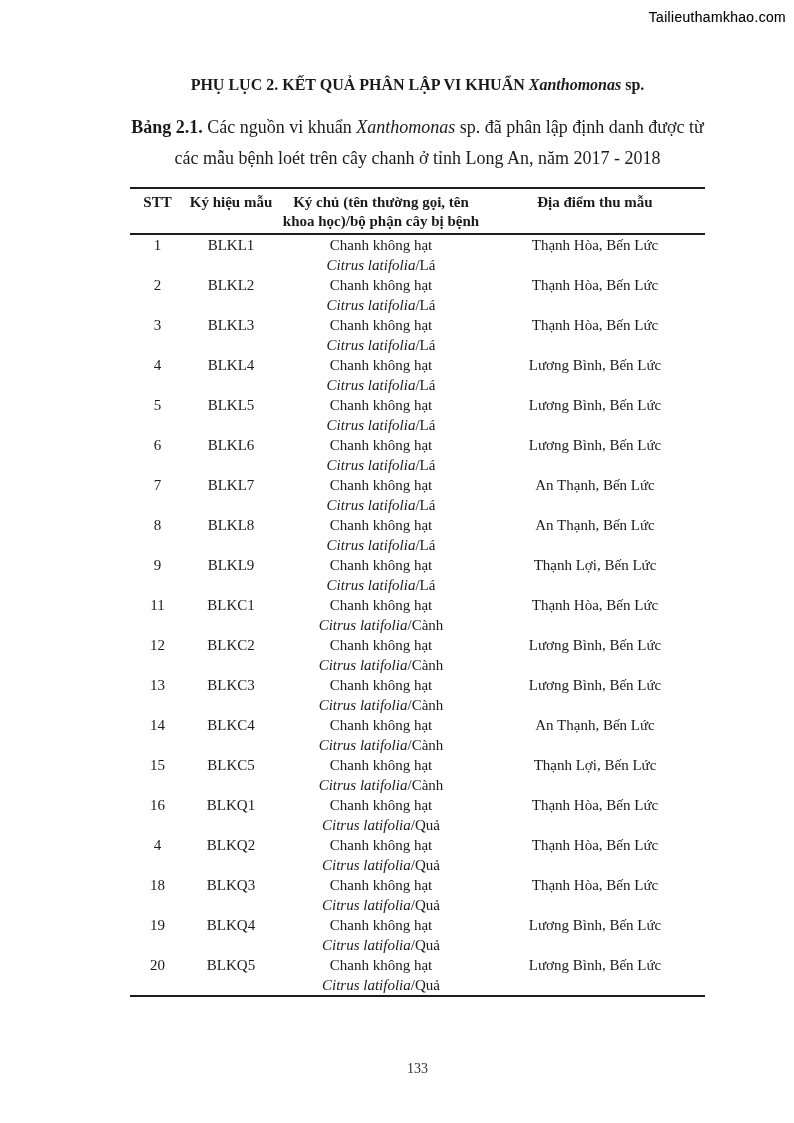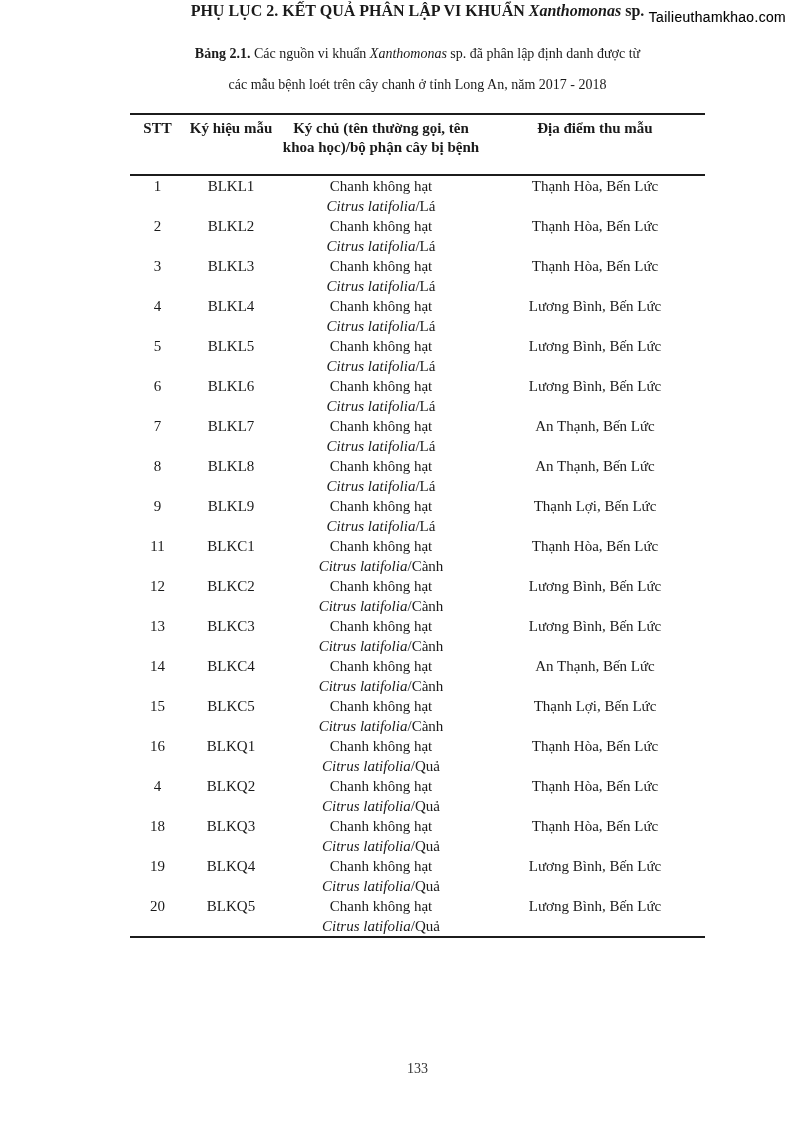--- a/index.html
+++ b/index.html
@@ -22,49 +22,50 @@
     font-size: 14px;
     color: #000000;
     text-shadow: 1px 1px 0 #ffffff, -0.5px -0.5px 0 #bdbdbd;
     letter-spacing: 0.3px;
   }
   .content {
     margin-left: 130px;
     margin-right: 89px; 
   }
   .title {
+    margin-top: 74px;
     text-align: center;
     font-size: 16px;
     font-weight: bold;
     line-height: 22px;
   }
   .title .pre-sp, .title .post-sp { white-space: pre-wrap; }
   .caption {
     margin-top: 16px;
     text-align: center;
-    font-size: 14px;
+    font-size: 18px;
     line-height: 31px;
   }
   .caption .line { display: block; }
   .caption span, .caption b, .caption i { white-space: pre-wrap; }
   table.data {
     margin-top: 13px;
     width: 100%;
     border-collapse: collapse;
     border-top: 2px solid #1c1c1c;
     border-bottom: 2px solid #1c1c1c;
     font-size: 15px;
   }
   thead tr { border-bottom: 2px solid #1c1c1c; }
   th {
     font-weight: bold;
     vertical-align: top;
     text-align: center;
     line-height: 19px;
-    padding: 4px 2px 17px 2px;
+    padding: 4px 2px 2px 2px;
   }
   td {
     vertical-align: top;
     text-align: center;
     line-height: 20px;
     padding: 0 2px;
   }
   col.c1 { width: 55px; }
   col.c2 { width: 92px; }
   col.c3 { width: 208px; }

